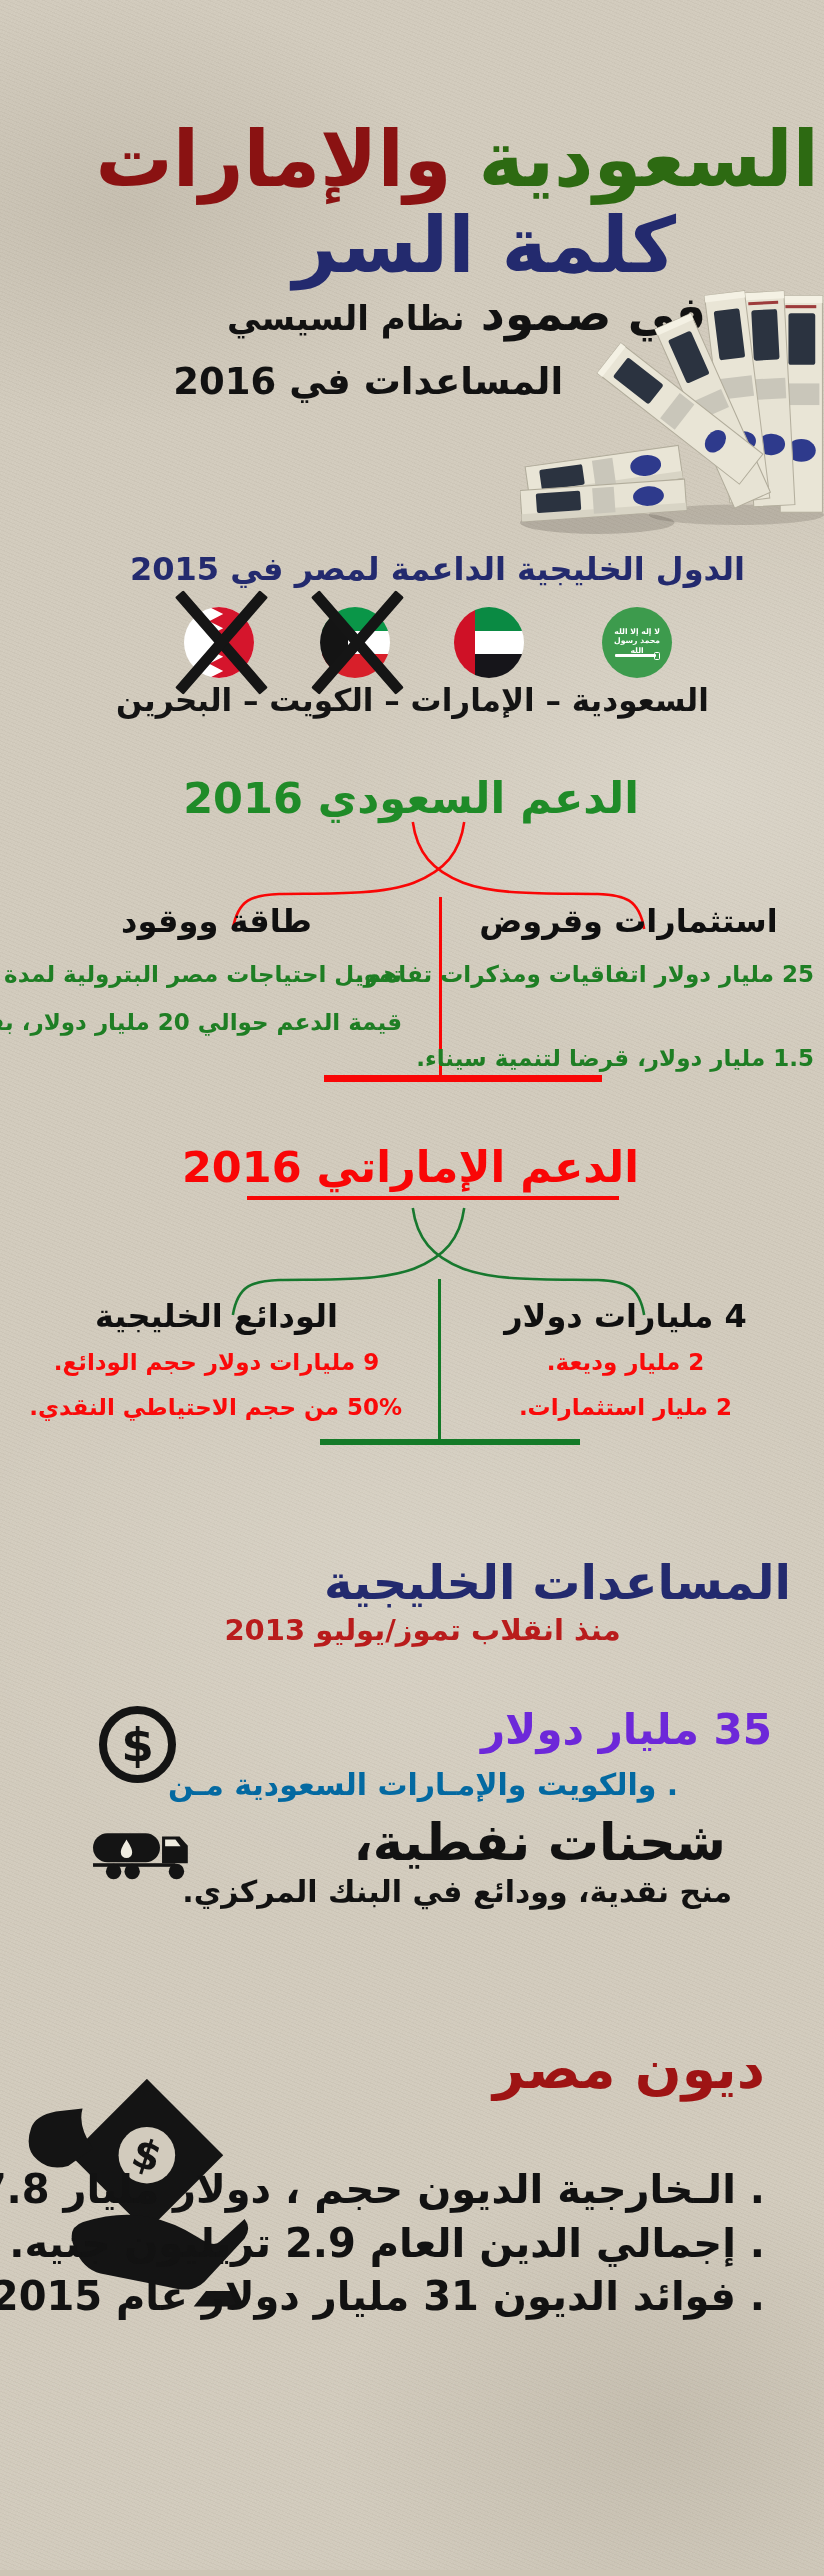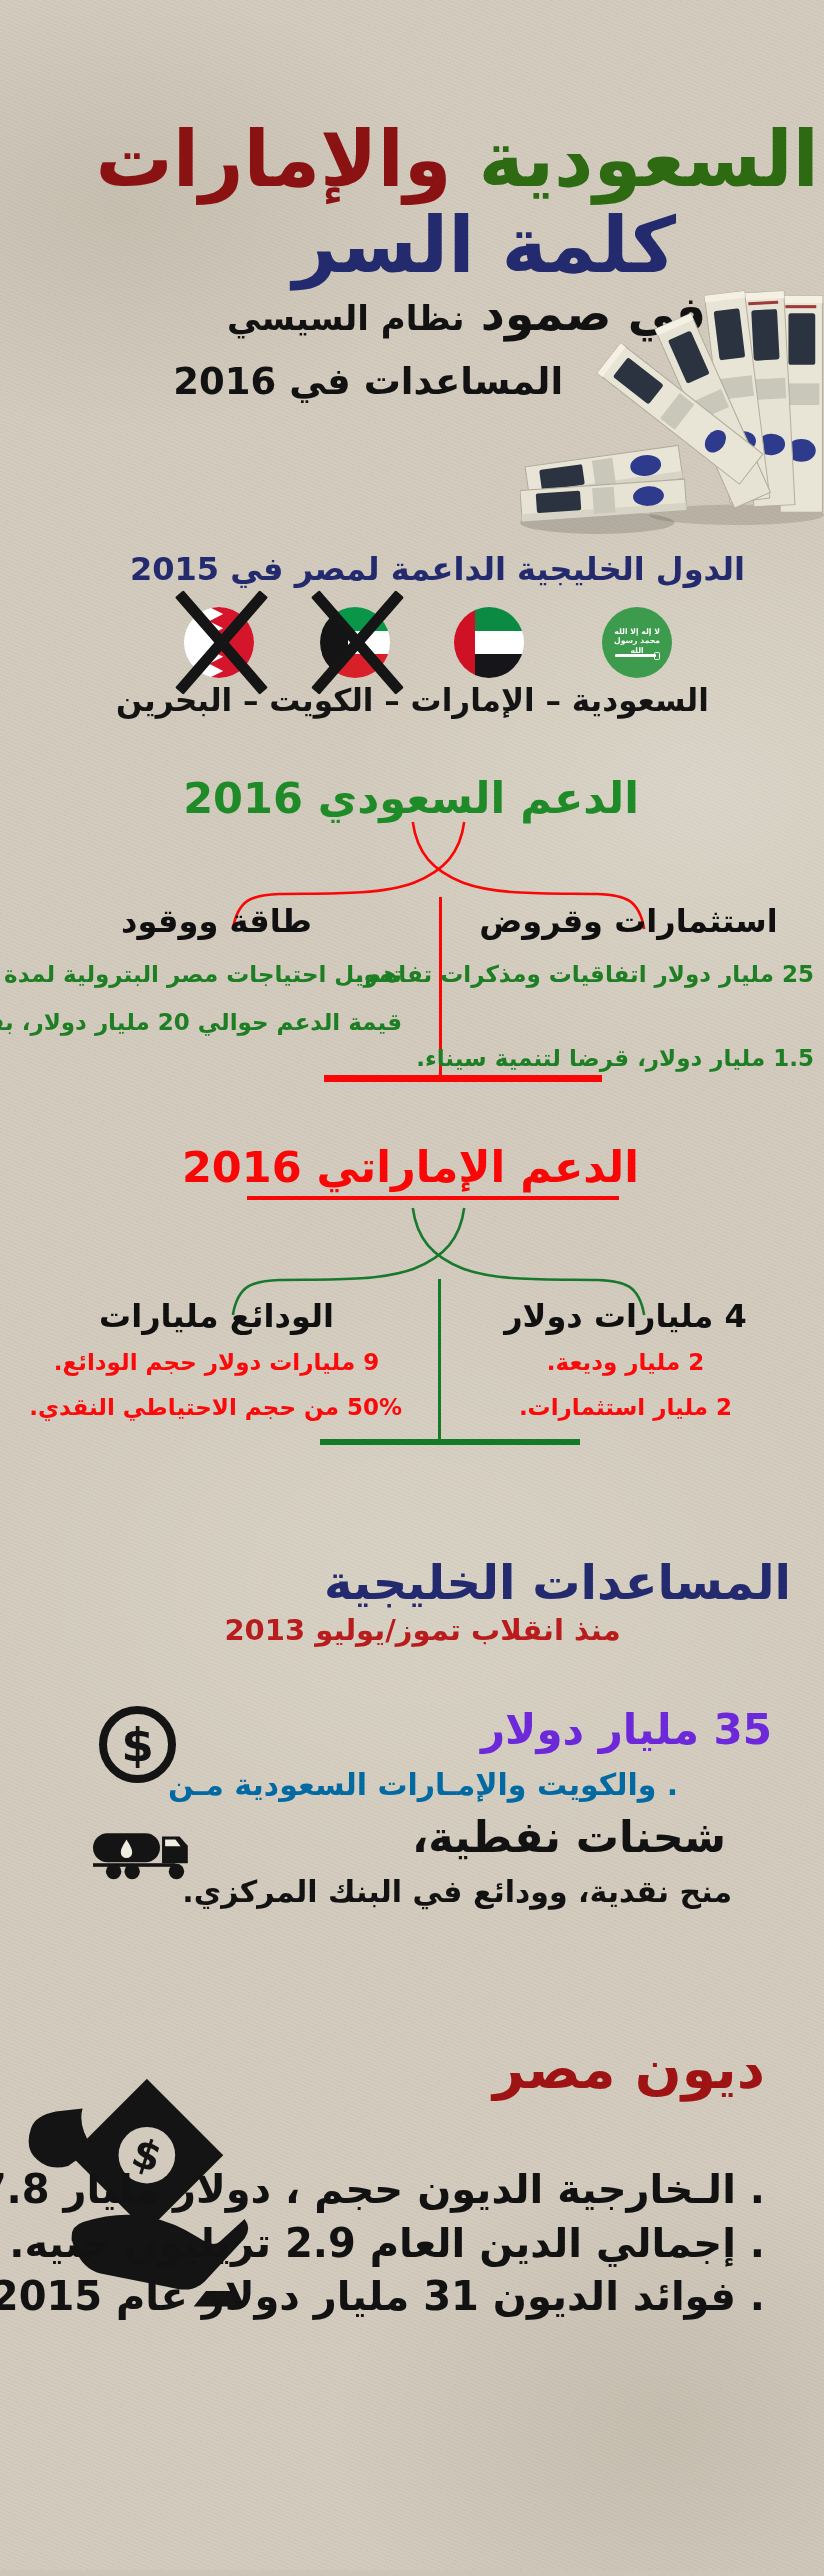--- a/index.html
+++ b/index.html
@@ -42,21 +42,21 @@
   .uae-line{color:#fa0a0a;}
   .col-l{left:31px;width:371px;} .col-r{left:443px;width:371px;}
   
   #aid-heading{top:1546px;left:70px;width:721px;font-size:48px;color:#232a6e;text-align:right;}
   #aid-sub{top:1609px;left:62px;width:721px;font-size:29px;color:#b91c1c;}
   #dollar-icon{position:absolute;left:99px;top:1706px;width:77px;height:77px;border:8.2px solid #141414;
     border-radius:50%;box-sizing:border-box;display:flex;align-items:center;justify-content:center;
     font-size:47px;font-weight:700;color:#141414;}
   #aid-amount{top:1698px;right:52px;font-size:42px;color:#6d28d9;}
   #aid-sources{top:1762px;left:168px;font-size:30px;color:#0369a1;direction:ltr;}
-  #aid-oil{top:1805px;right:98px;font-size:43px;color:#121212;}
+  #aid-oil{top:1805px;right:98px;font-size:51px;color:#121212;}
   #aid-grants{top:1869px;right:92px;font-size:30px;color:#121212;}
   
   #debts-heading{top:2032px;right:59px;font-size:55px;color:#9e1414;line-height:1.35;}
   .debt-line{right:59px;font-size:40px;color:#121212;margin-top:36px;}
   #debt-0{top:2123px;direction:ltr;}
   #debt-1{top:2177px;}
   #debt-2{top:2230px;}
   
   #footer-strip{position:absolute;left:0;top:2570px;width:824px;height:7.2px;background:#cdc5b5;}
   svg{position:absolute;display:block;}
@@ -188,21 +188,21 @@
 <div class="t ctr sec-h" id="uae-heading" dir="rtl">الدعم الإماراتي 2016</div>
 <div id="uae-underline"></div>
 
 <svg style="left:222px;top:1207px;" width="433" height="109" viewBox="0 0 840 212">
   <path d="M470,2 C462,62 432,96 372,120 C300,147 180,140 110,142 C58,144 30,152 20,210" fill="none" stroke="#17782e" stroke-width="5"></path>
   <path d="M370,2 C378,62 408,96 468,120 C540,147 660,140 730,142 C782,144 810,152 820,210" fill="none" stroke="#17782e" stroke-width="5"></path>
 </svg>
 <div class="vline" style="left:438px;top:1279px;height:164px;background:#147a28;"></div>
 <div class="hbar" style="left:320px;top:1439px;width:260px;height:5.7px;background:#147a28;"></div>
 
-<div class="t ctr branch-title col-l" style="top:1294px;" dir="rtl">الودائع مليارات</div>
+<div class="t ctr branch-title col-l" style="top:1294px;" dir="rtl">الودائع الخليجية</div>
 <div class="t ctr branch-title" style="top:1294px;left:440px;width:371px;" dir="rtl">4 مليارات دولار</div>
 
 <div class="t ctr branch-line uae-line" style="top:1346px;left:440px;width:371px;" dir="rtl">2 مليار وديعة.</div>
 <div class="t ctr branch-line uae-line" style="top:1391px;left:440px;width:371px;" dir="rtl">2 مليار استثمارات.</div>
 <div class="t ctr branch-line uae-line col-l" style="top:1346px;" dir="rtl">9 مليارات دولار حجم الودائع.</div>
 <div class="t ctr branch-line uae-line col-l" style="top:1391px;" dir="rtl">50% من حجم الاحتياطي النقدي.</div>
 
 <div class="t ctr" id="aid-heading" dir="rtl">المساعدات الخليجية</div>
 <div class="t ctr" id="aid-sub" dir="rtl">منذ انقلاب تموز/يوليو 2013</div>
 

